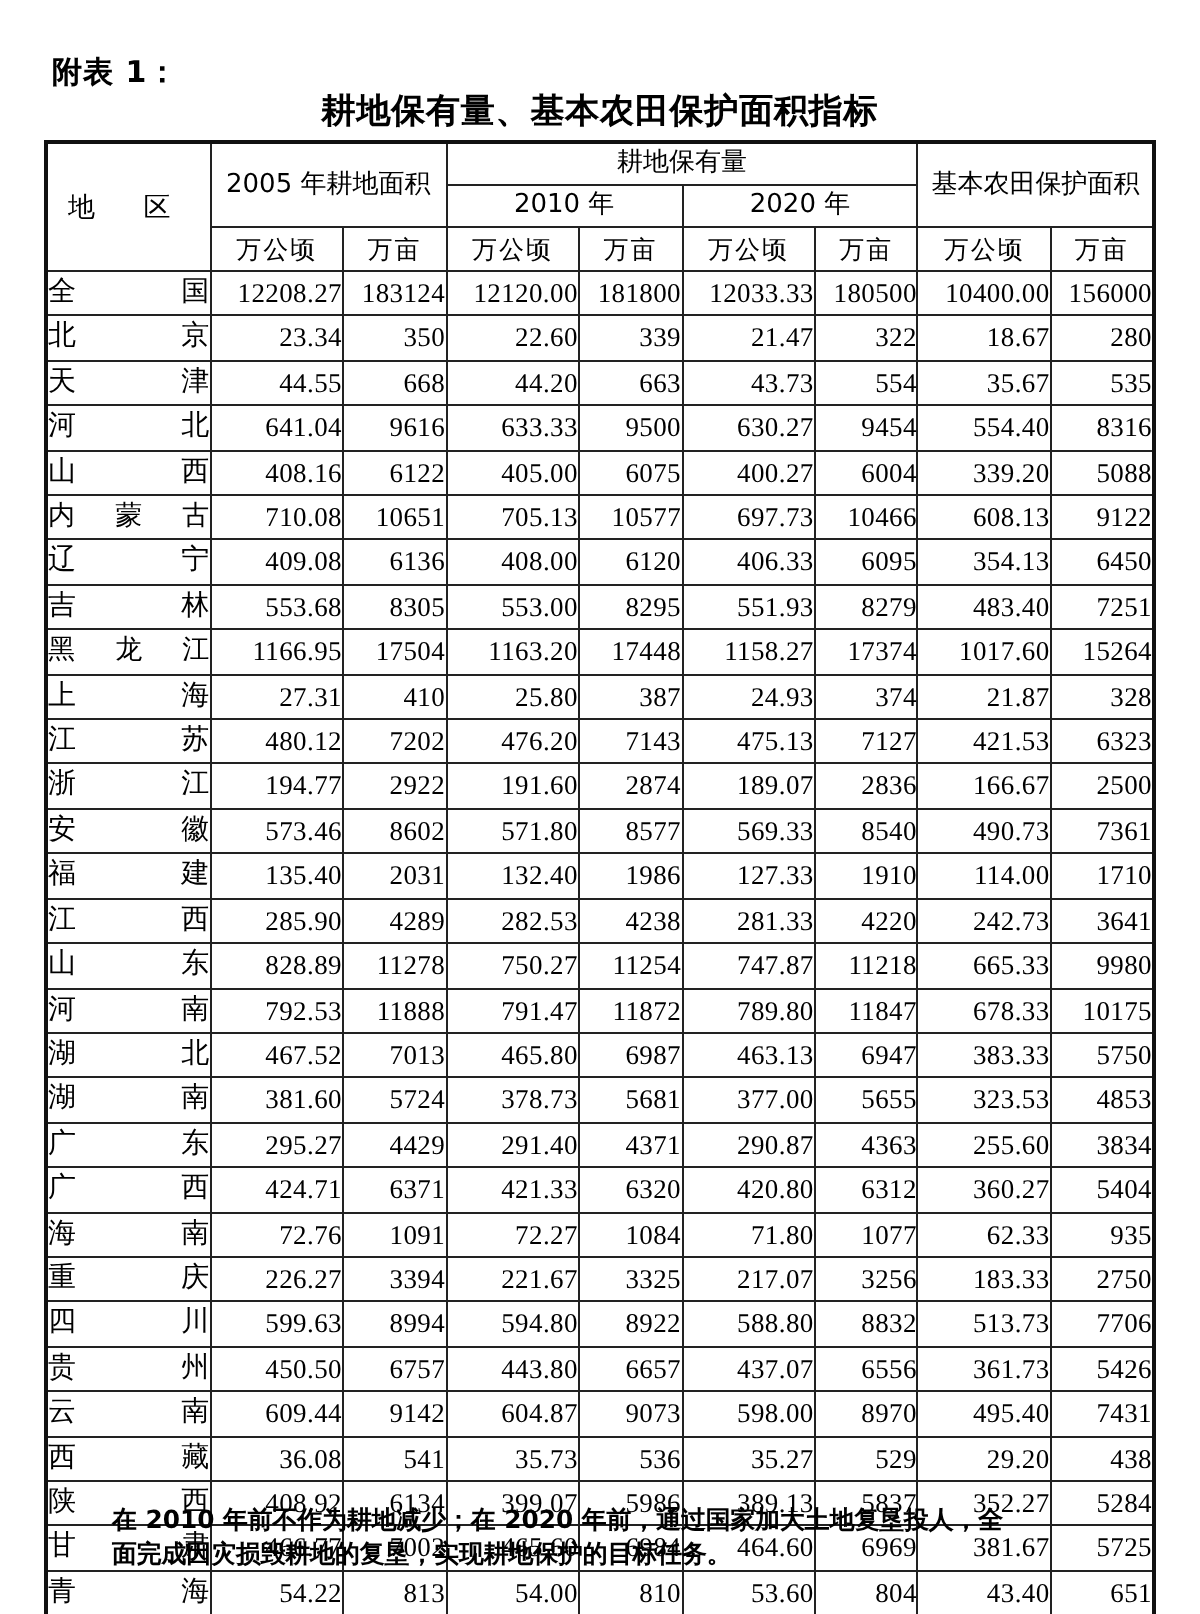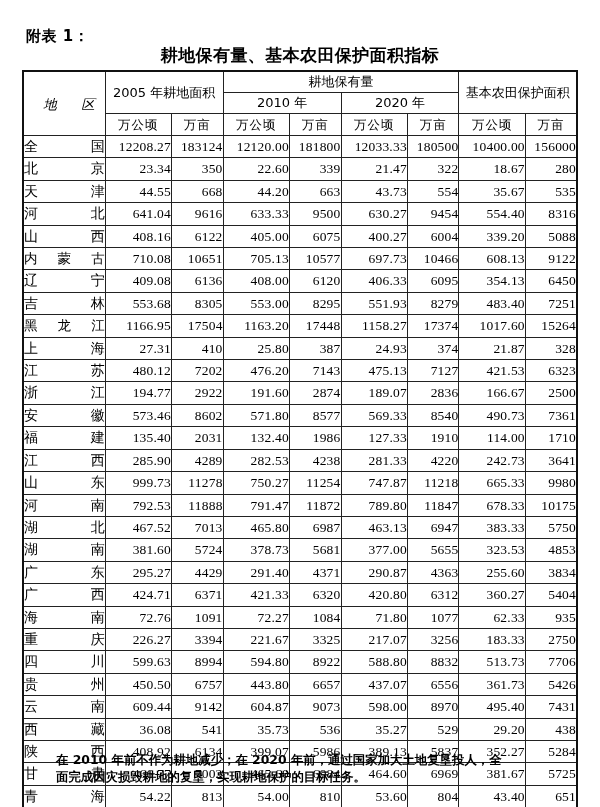--- a/index.html
+++ b/index.html
@@ -84,24 +84,23 @@
     font-weight: bold;
     font-size: 13px;
     height: 20px;
     line-height: 20px;
     white-space: nowrap;
   }
   .hd-region {
     font-family: "DejaVu Sans", "Liberation Sans", sans-serif;
     font-weight: bold;
     font-size: 13.5px;
-    text-align: right;
+    text-align: left;
     letter-spacing: 10px;
     text-indent: 10px;
-    font-style: italic;
   }
   .hd-unit {
     text-align: center;
     font-family: "DejaVu Serif", "Liberation Serif", serif;
     font-weight: bold;
     font-size: 12.5px;
     height: 21px;
     line-height: 21px;
     letter-spacing: 1px;
     white-space: nowrap;
@@ -372,21 +371,21 @@
             <td class="num">4289</td>
             <td class="num">282.53</td>
             <td class="num">4238</td>
             <td class="num">281.33</td>
             <td class="num">4220</td>
             <td class="num">242.73</td>
             <td class="num">3641</td>
           </tr>
           <tr>
             <td class="region"><span class="nm2">山东</span></td>
-            <td class="num">999.73</td>
+            <td class="num">828.89</td>
             <td class="num">11278</td>
             <td class="num">750.27</td>
             <td class="num">11254</td>
             <td class="num">747.87</td>
             <td class="num">11218</td>
             <td class="num">665.33</td>
             <td class="num">9980</td>
           </tr>
           <tr>
             <td class="region"><span class="nm2">河南</span></td>

